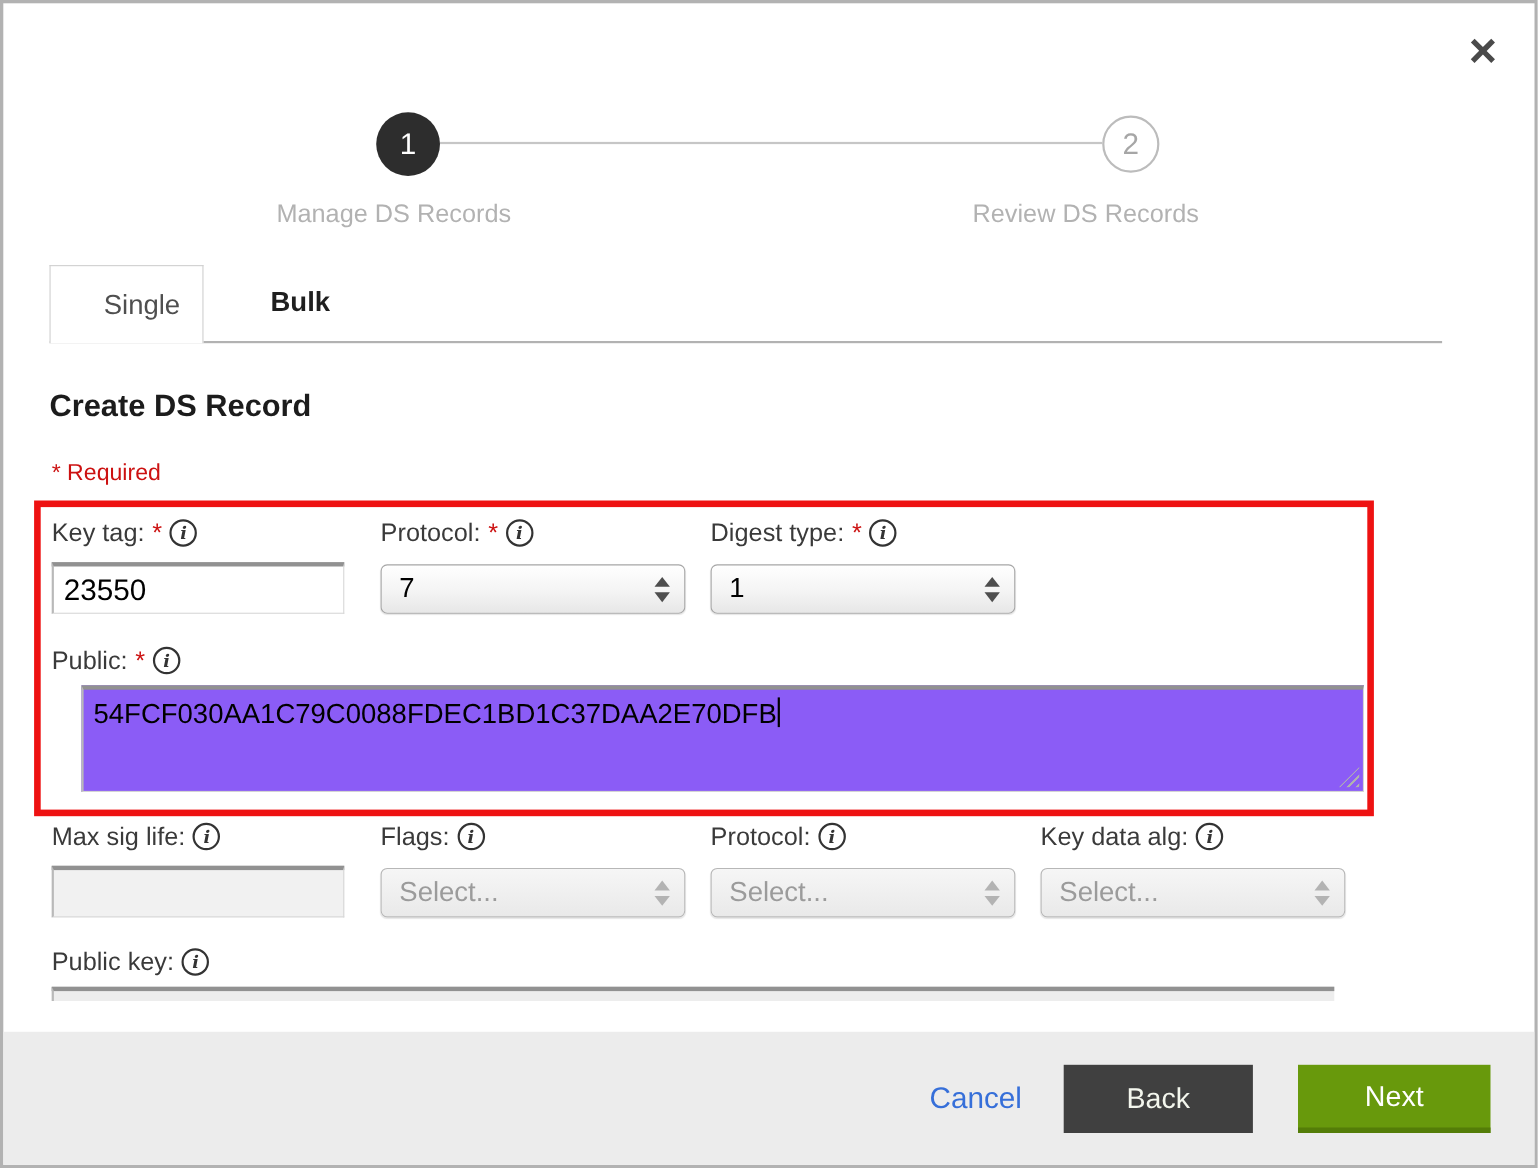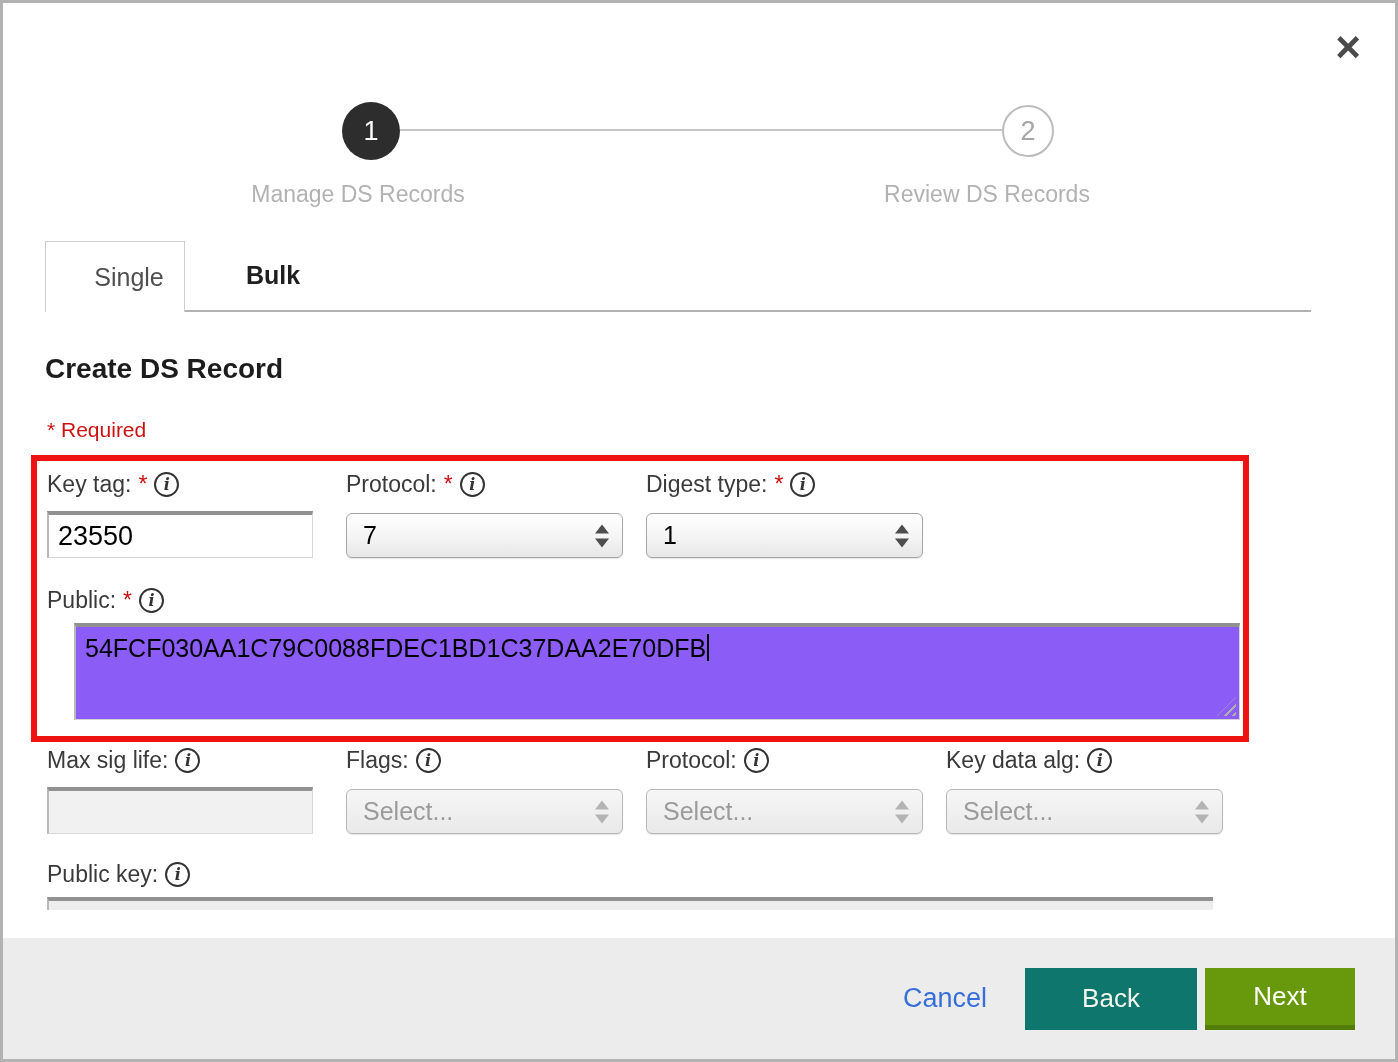--- a/index.html
+++ b/index.html
@@ -76,22 +76,22 @@
             clip-path:polygon(100% 0,100% 100%,0 100%); cursor:nwse-resize; }
   
   .pk-box { position:absolute; left:44px; top:894px; width:1166px; height:13px;
             border-top:4px solid #919191; border-left:2px solid #b9b9b9; background:#ededed; }
   
   .footer { position:absolute; left:0; right:0; bottom:0; height:121px; background:#ececec;
             display:flex; align-items:center; justify-content:flex-end; padding-right:40px; }
   .cancel { color:#366fd9; font-size:27px; cursor:pointer; margin-right:38px; }
   .btn { height:62px; display:flex; align-items:center; justify-content:center;
          font-size:26px; cursor:pointer; }
-  .back { width:172px; background:#0f766e; color:#f3f6ed; margin-right:8px; }
-  .next { width:150px; background:#68990c; color:#ffffff; border-bottom:5px solid #547d08; }
+  .back { width:172px; background:#404040; color:#f3f6ed; margin-right:41px; }
+  .next { width:175px; background:#68990c; color:#ffffff; border-bottom:5px solid #547d08; }
 </style>
 </head>
 <body>
 
 <div class="screen">
 
   <div class="close">×</div>
 
   <div>
     <div class="step-circle step1">1</div>

